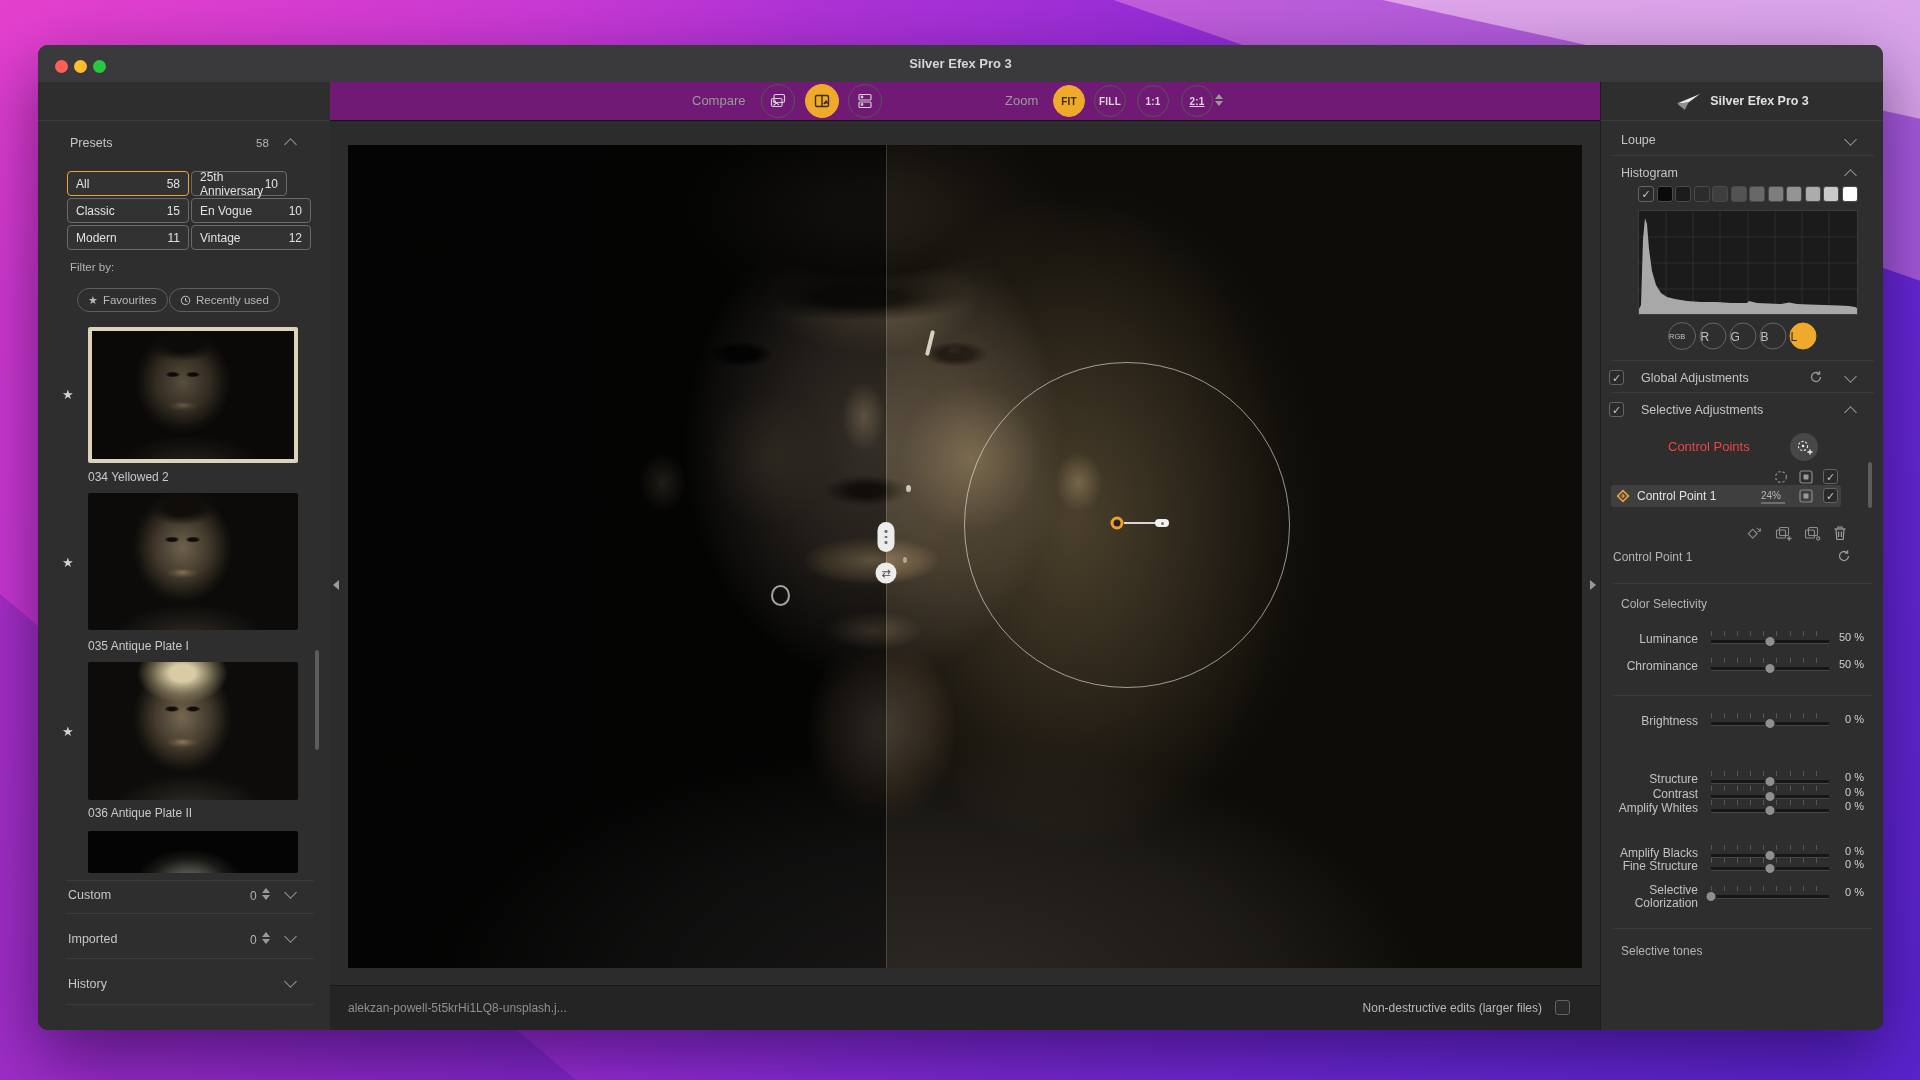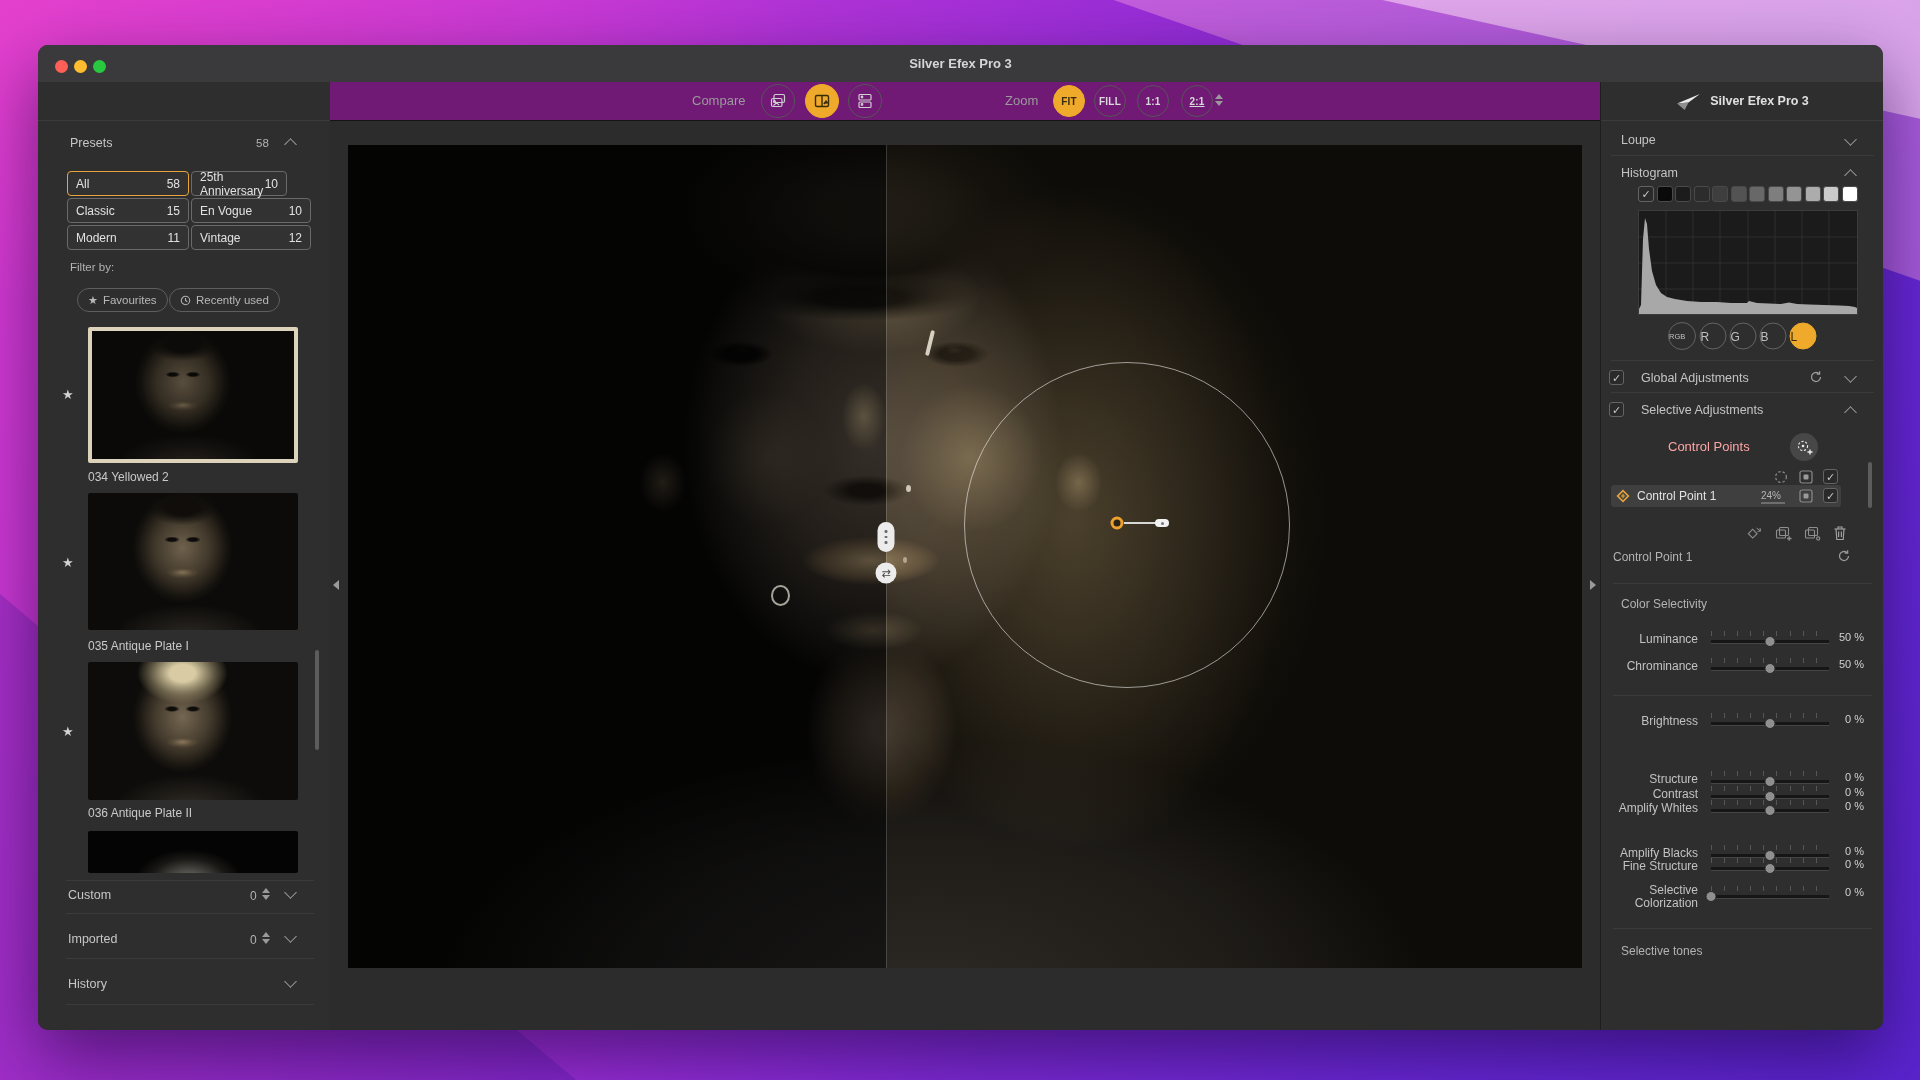--- a/index.html
+++ b/index.html
@@ -321,20 +321,25 @@
         <div class="cpline"></div>
         <div class="cpdot"></div>
         <div class="cppill">
             <b></b>
           </div>
       </div>
 
       <div class="collapse" style="left:3px;top:498px;border-top:5px solid transparent;border-bottom:5px solid transparent;border-right:6px solid #9a9a9a;"></div>
       <div class="collapse" style="left:1260px;top:498px;border-top:5px solid transparent;border-bottom:5px solid transparent;border-left:6px solid #9a9a9a;"></div>
 
+      <div class="bbar">
+        <div class="abs" style="left:18px;top:15px;font-size:12px;color:#8f8f8f;">alekzan-powell-5t5krHi1LQ8-unsplash.j...</div>
+        <div class="abs" style="right:58px;top:15px;font-size:12px;color:#b8b8b8;">Non-destructive edits (larger files)</div>
+        <div class="cb abs" style="right:30px;top:14px;"></div>
+      </div>
     </div>
 
     <div class="rightpanel">
 
       <div class="abs" style="left:0;top:0;width:100%;height:38px;display:flex;align-items:center;justify-content:center;gap:9px;">
         <svg width="25" height="19" viewBox="0 0 26 20">
           <polygon points="1,12 25,2 13,11" fill="#ececec"></polygon>
           <polygon points="1,12 13,11 9,19" fill="#8f8f8f"></polygon>
         </svg>
         <span style="font-size:12.5px;font-weight:bold;color:#e0e0e0;">Silver Efex Pro 3</span>
@@ -405,21 +410,21 @@
         <path d="M11.5 7 a4.5 4.5 0 1 1 -1.7 -3.5"></path>
           <path d="M10.6 1.2 v2.8 h-2.8"></path>
       </svg>
       <span class="chev abs" style="left:245px;top:290px;"></span>
       <div class="hdiv" style="left:10px;right:10px;top:310px;"></div>
 
       <div class="cb abs" style="left:8px;top:320px;">✓</div>
       <div class="rrow-label" style="left:40px;top:321px;">Selective Adjustments</div>
       <span class="chev up abs" style="left:245px;top:326px;"></span>
 
-      <div class="abs" style="left:67px;top:357px;font-size:13px;color:#fca5a5;">Control Points</div>
+      <div class="abs" style="left:67px;top:357px;font-size:13px;color:#ef4444;">Control Points</div>
       <div class="abs" style="left:189px;top:351px;width:28px;height:28px;border-radius:50%;background:#474747;display:flex;align-items:center;justify-content:center;">
         <svg width="17" height="17" viewBox="0 0 17 17" fill="none" stroke="#ececec" stroke-width="1.1">
           <circle cx="7" cy="7" r="4.6" stroke-dasharray="2.2 1.7"></circle>
           <circle cx="7" cy="7" r="1.3" fill="#ececec" stroke="none"></circle>
           <path d="M11.5 13 h5 M14 10.5 v5" stroke-width="1.4"></path>
         </svg>
       </div>
 
       <svg class="abs" style="left:173px;top:388px;" width="14" height="14" viewBox="0 0 14 14" fill="none" stroke="#8a8a8a" stroke-width="1.2">
         <circle cx="7" cy="7" r="5.4" stroke-dasharray="2.4 2"></circle>

